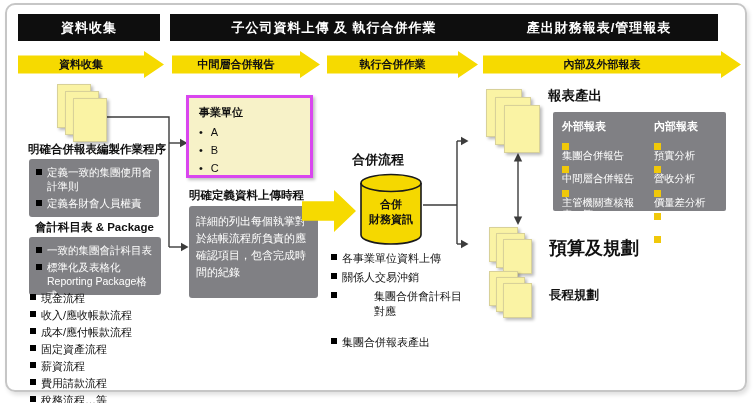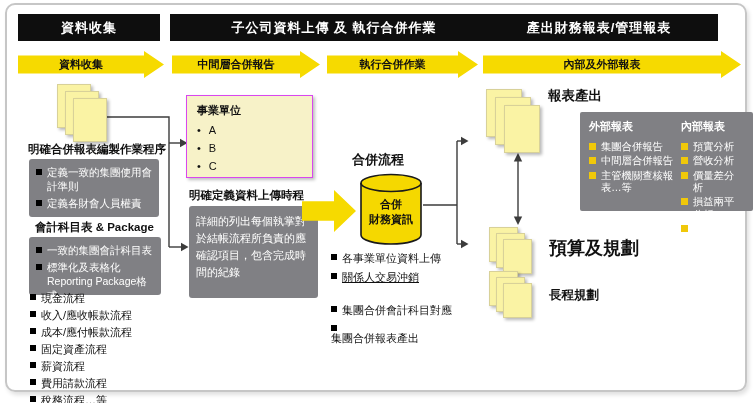--- a/index.html
+++ b/index.html
@@ -24,36 +24,36 @@
   .gbox{position:absolute;background:var(--box-gray,#808084);border-radius:3px;color:#fff;
         padding:7px 7px;box-sizing:border-box;font-size:10.5px;line-height:1.32;}
   .brow{display:flex;margin-bottom:3px;}
   .sq{flex:0 0 auto;width:6px;height:6px;background:#000;margin:3px 5px 0 0;}
   .sq.gold{background:var(--bullet-gold,#f0c80a);width:7px;height:7px;margin-top:2px;}
   .blabel{position:absolute;font-weight:bold;font-size:11.5px;color:#111;white-space:nowrap;}
   .blk-list{position:absolute;font-size:11px;color:#111;}
   .blk-list .brow{margin-bottom:2px;}
   
   .bu-box{position:absolute;left:186px;top:95px;width:127px;height:83px;background:var(--panel-cream,#f7f2c8);
-          border:1px solid #d946ef;box-shadow:2px 2px 3px rgba(0,0,0,0.25);box-sizing:border-box;padding:7px 10px;font-size:11px;}
+          border:3px solid #d946ef;box-shadow:2px 2px 3px rgba(0,0,0,0.25);box-sizing:border-box;padding:7px 10px;font-size:11px;}
   .bu-title{font-weight:bold;margin-bottom:6px;}
   .burow{margin-bottom:6px;}
   .burow::before{content:"\2022";margin-right:8px;}
   
   .bigarrow{position:absolute;left:302px;top:190px;width:54px;height:42px;background:var(--yellow,#f6da00);
             clip-path:polygon(0 27%,calc(100% - 22px) 27%,calc(100% - 22px) 0,100% 50%,calc(100% - 22px) 100%,calc(100% - 22px) 73%,0 73%);}
   
   .cyl{position:absolute;left:359px;top:173px;width:64px;height:74px;}
   .cyl .txt{position:absolute;left:0;top:24px;width:100%;text-align:center;font-weight:bold;font-size:11px;line-height:1.4;}
   
   .rbox{position:absolute;left:553px;top:112px;width:173px;height:99px;background:var(--box-gray,#808084);
-        border-radius:2px;color:#fff;box-sizing:border-box;padding:7px 9px;font-size:10.3px;display:flex;margin-left:27px;}
+        border-radius:2px;color:#fff;box-sizing:border-box;padding:7px 9px;font-size:10.3px;display:flex;}
   .rcol{flex:1;}
   .rcol .hd{font-weight:bold;font-size:11px;margin-bottom:7px;}
-  .rcol .brow{margin-bottom:2px;line-height:1.2;}
+  .rcol .brow{margin-bottom:2px;line-height:1.2;flex-direction:column;}
   .big-label{position:absolute;font-weight:bold;font-size:13.5px;white-space:nowrap;}
 </style>
 </head>
 <body>
 
 <div class="canvas">
   <div class="frame"></div>
 
   <svg class="connectors" width="753" height="403" viewBox="0 0 753 403">
     <g stroke="#3c3c3c" stroke-width="1.4" fill="none">
@@ -187,29 +187,29 @@
       <div>合併</div>
       <div>財務資訊</div>
     </div>
   </div>
 
   <div class="blk-list" style="left:331px;top:251px;width:135px;">
     <div class="brow" style="margin-bottom:4px;">
         <span class="sq"></span>
         <span>各事業單位資料上傳</span>
       </div>
-    <div class="brow" style="margin-bottom:18px;text-decoration:underline;">
+    <div class="brow" style="margin-bottom:4px;">
         <span class="sq"></span>
         <span>關係人交易沖銷</span>
       </div>
+    <div class="brow" style="margin-bottom:16px;gap:32px;">
+        <span class="sq"></span>
+        <span>集團合併會計科目對應</span>
+      </div>
     <div class="brow" style="margin-bottom:4px;">
-        <span class="sq"></span>
-        <span>集團合併會計科目對應</span>
-      </div>
-    <div class="brow" style="margin-bottom:4px;flex-direction:column;">
         <span class="sq"></span>
         <span>集團合併報表產出</span>
       </div>
   </div>
 
   <div class="stack" style="left:486px;top:89px;width:54px;height:64px;">
     <div class="page" style="left:0;top:0;width:34px;height:46px;"></div>
     <div class="page" style="left:9px;top:8px;width:34px;height:46px;"></div>
     <div class="page" style="left:18px;top:16px;width:34px;height:46px;"></div>
   </div>

